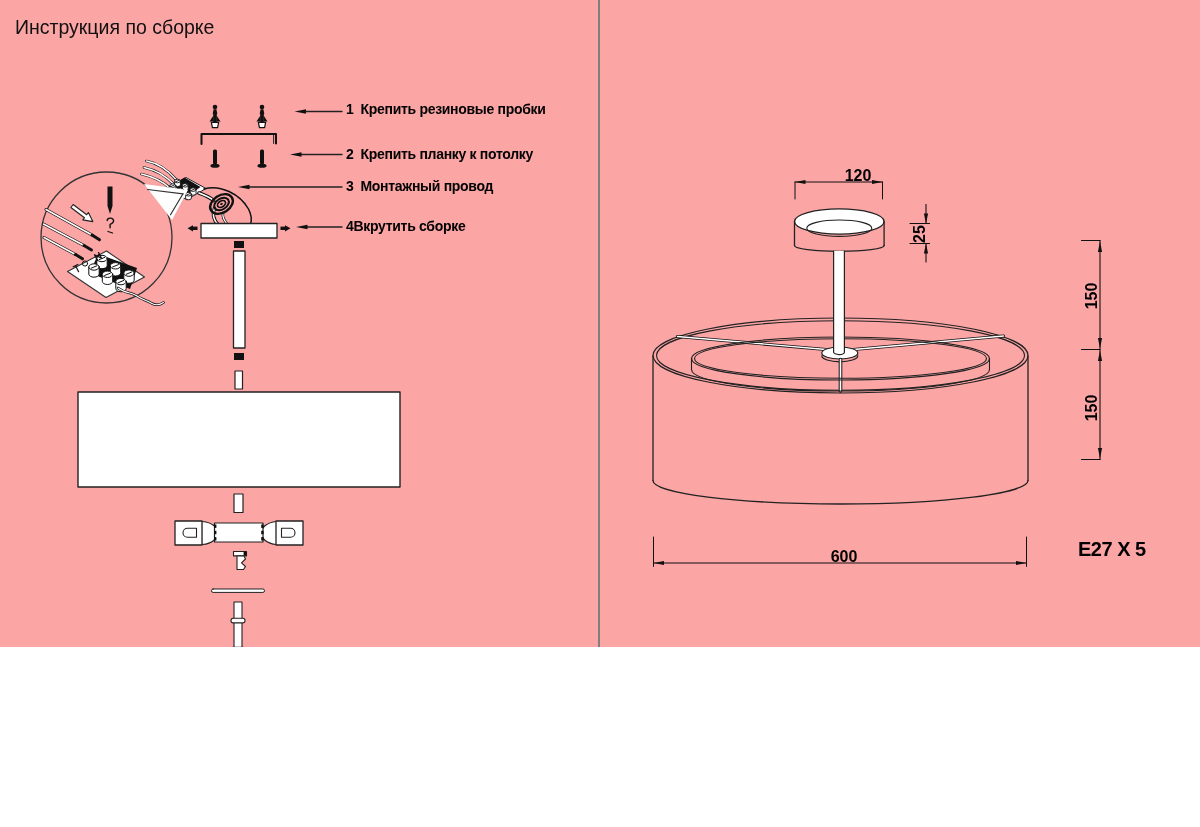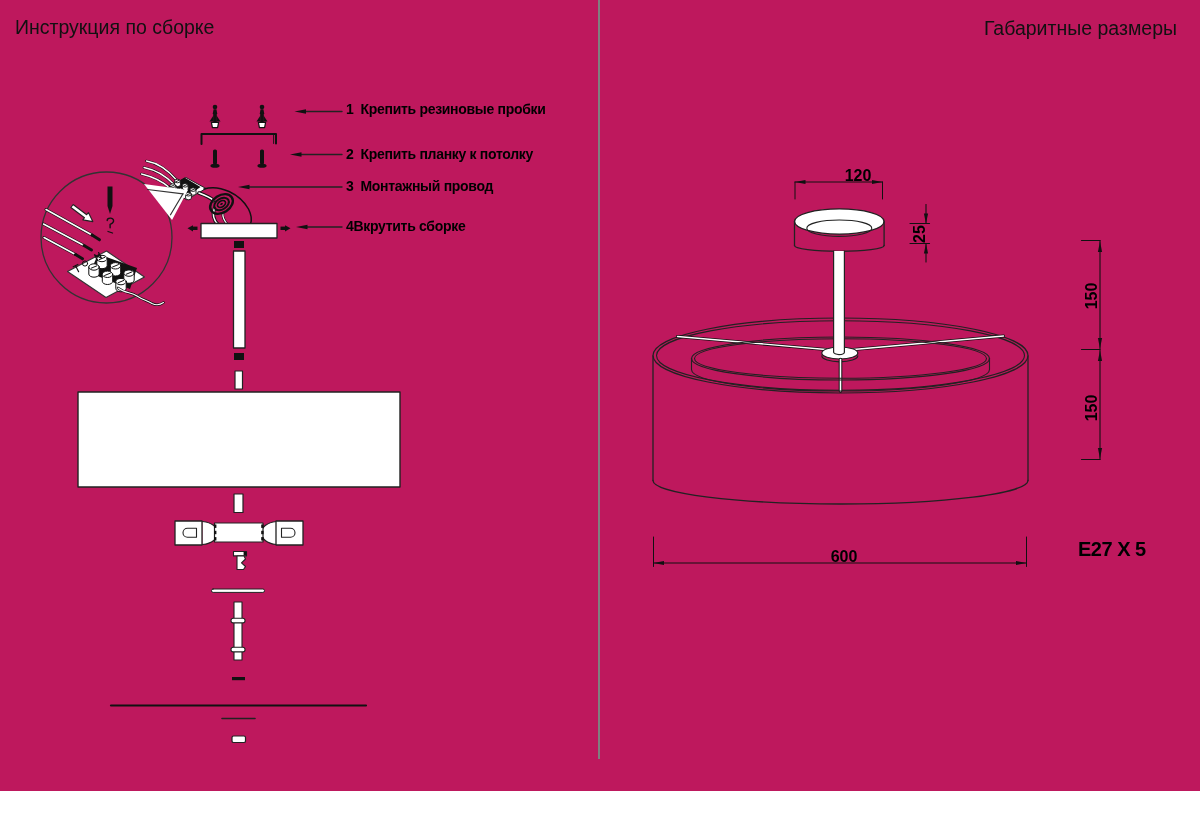--- a/index.html
+++ b/index.html
@@ -1,16 +1,16 @@
 <!DOCTYPE html>
 <html><head>
 <meta charset="utf-8">
 <style>
   html,body{margin:0;padding:0;background:#fff;}
-  #sheet{position:relative;width:1200px;height:791px;background:#be185d;overflow:hidden;
+  #sheet{position:relative;width:1200px;height:647px;background:#fca5a5;overflow:hidden;
          font-family:"Liberation Sans","DejaVu Sans",sans-serif;color:#1c1c1c;}
   #artwork{position:absolute;left:0;top:0;width:1200px;height:827px;}
   .abs{position:absolute;white-space:pre;}
   .panel-title{font-size:19.5px;font-weight:400;color:#111;}
   .callout-row{position:absolute;font-size:14px;font-weight:700;color:#000;white-space:nowrap;letter-spacing:-0.3px;line-height:16px;}
   .callout-row .num{display:inline-block;}
   .callout-row .lbl{display:inline-block;margin-left:7px;}
   .callout-row.tight .lbl{margin-left:0;}
   .dim-label{position:absolute;font-size:16px;font-weight:700;color:#000;text-align:center;line-height:14px;}
   .dim-rot{transform:rotate(-90deg);transform-origin:center center;}
@@ -314,21 +314,20 @@
         <line x1="1081.5" y1="459.5" x2="1100" y2="459.5" stroke-width="1.1"></line>
         <polygon points="1100,241.5 1097.9,252 1102.1,252" fill="#111" stroke="none"></polygon>
         <polygon points="1100,348.5 1097.9,338 1102.1,338" fill="#111" stroke="none"></polygon>
         <polygon points="1100,350.5 1097.9,361 1102.1,361" fill="#111" stroke="none"></polygon>
         <polygon points="1100,458.5 1097.9,448 1102.1,448" fill="#111" stroke="none"></polygon>
       </g>
     </g>
   </svg>
 
   <div id="title-left" class="abs panel-title" style="left:15px;top:16px;">Инструкция по сборке</div>
-  <div id="title-right" class="abs panel-title" style="right:23px;top:17px;">Габаритные размеры</div>
 
   <div class="callout-row" style="left:346px;top:101px;">
     <span class="num">1</span><span class="lbl">Крепить резиновые пробки</span>
   </div>
   <div class="callout-row" style="left:346px;top:146px;">
     <span class="num">2</span><span class="lbl">Крепить планку к потолку</span>
   </div>
   <div class="callout-row" style="left:346px;top:178px;">
     <span class="num">3</span><span class="lbl">Монтажный провод</span>
   </div>

